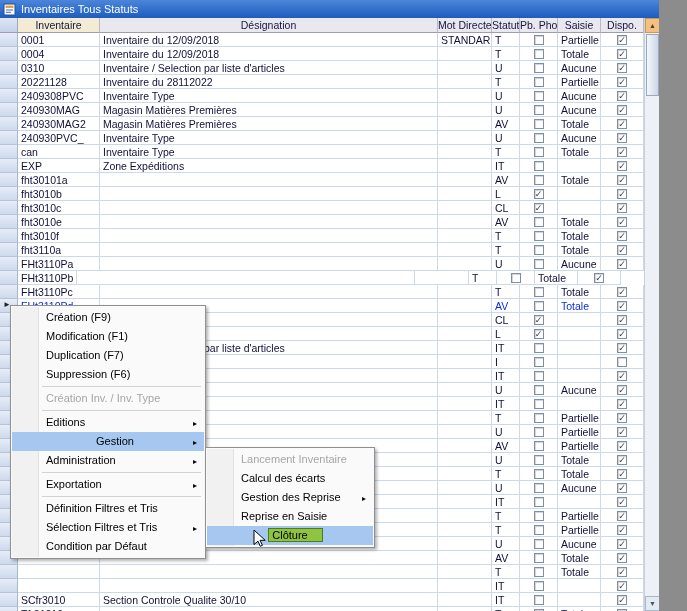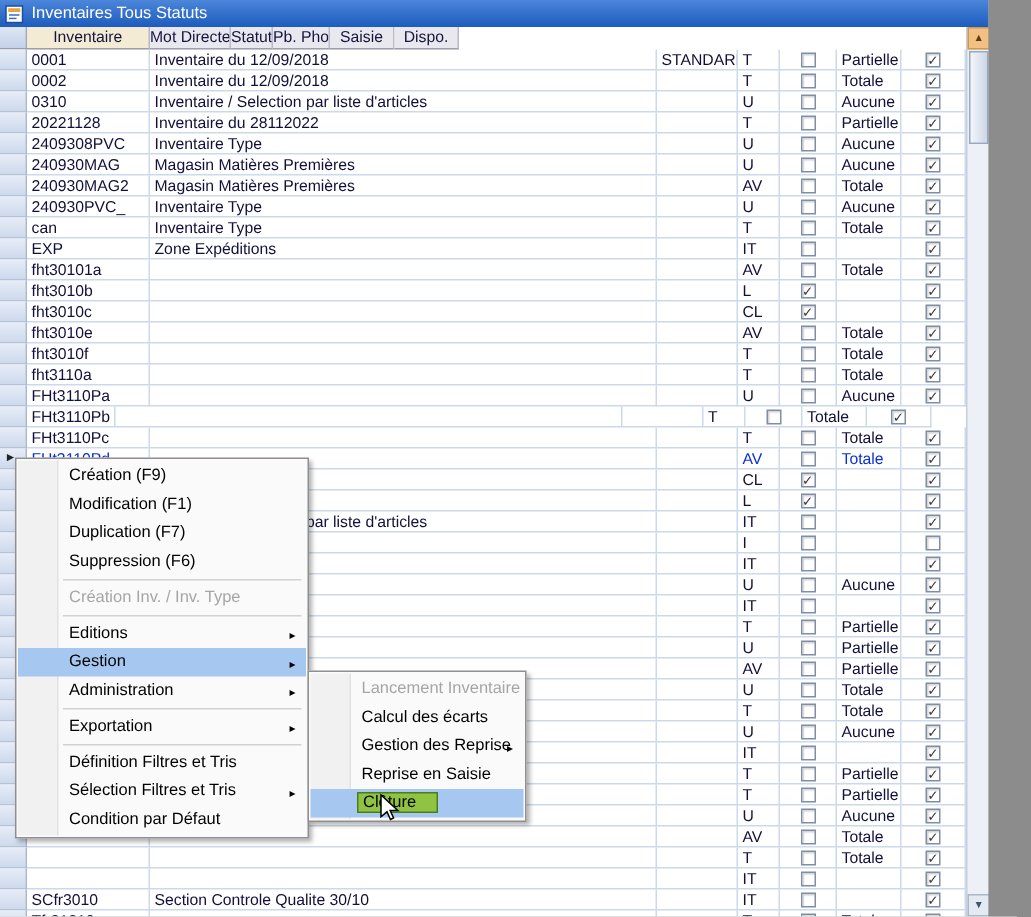--- a/index.html
+++ b/index.html
@@ -45,28 +45,28 @@
             background:linear-gradient(90deg,#f4f7fb,#ccd6e6); border:1px solid #98a8c0; }
 
   
   .menu { position:absolute; background:#fafafa; border:1px solid #8f8f8f;
           box-shadow:2px 2px 3px rgba(0,0,0,.3); padding:2px 1px; z-index:10; }
   .menu::before { content:""; position:absolute; left:1px; top:1px; bottom:1px; width:26px;
                   background:#f1f1f1; border-right:1px solid #e2e2e2; }
   .mitem { position:relative; height:19px; line-height:19px; padding:0 20px 0 34px;
            color:#000; white-space:nowrap; }
   .mitem.dis { color:#a6a6a6; }
-  .mitem.hl { background:#a6c8f0; }
+  .mitem.hl { background:#a6c8f0;text-align:center; }
   .arrow { position:absolute; right:7px; top:1px; font-size:8px; }
   .msep { position:relative; height:5px; }
   .msep::after { content:""; position:absolute; left:30px; right:3px; top:2px; border-top:1px solid #d2d2d2; }
   .green-tag { background:#8fc341; border:1px solid #4a7d1d; padding:0 14px 0 3px; margin-left:-3px; }
 
   #context-menu { left:10px; top:305px; width:196px; }
-  #gestion-submenu { left:205px; top:447px; width:146px; }
+  #gestion-submenu { left:205px; top:447px; width:170px; }
 
   .cursor { position:absolute; left:253px; top:529px; z-index:30; }
   .filler { position:absolute; left:659px; top:0; width:28px; height:611px; background:#8c8c8c; }
 </style>
 </head>
 <body>
 
 <div class="screen">
   <div class="window">
 
@@ -77,20 +77,21 @@
         <rect x="3" y="6.5" width="7" height="1" fill="#3a6fc4"></rect>
         <rect x="3" y="8.8" width="5" height="1" fill="#3a6fc4"></rect>
       </svg>
       <span class="title">Inventaires Tous Statuts</span>
     </div>
 
     <div class="grid">
       <div class="header-row">
         <div class="hcorner"></div>
       <div class="hcell sorted" style="width: 82px;">Inventaire</div>
+          <div class="hcell" style="width: 338px;">Désignation</div>
           <div class="hcell" style="width: 54px;">Mot Directeur</div>
           <div class="hcell" style="width: 28px;">Statut</div>
           <div class="hcell" style="width: 38px;">Pb. Photo</div>
           <div class="hcell" style="width: 43px;">Saisie</div>
           <div class="hcell" style="width: 43px;">Dispo.</div>
         </div>
       <div>
           <div class="trow">
             <div class="selcell"></div>
             <div class="tcell" style="width: 82px;">0001</div>
@@ -100,21 +101,21 @@
             <div class="tcell ccell" style="width: 38px;">
               <span class="cb"></span>
             </div>
             <div class="tcell" style="width: 43px;">Partielle</div>
             <div class="tcell ccell" style="width: 43px;">
               <span class="cb">✓</span>
             </div>
           </div>
           <div class="trow">
             <div class="selcell"></div>
-            <div class="tcell" style="width: 82px;">0002</div>
+            <div class="tcell" style="width: 82px;">0004</div>
             <div class="tcell" style="width: 338px;">Inventaire du 12/09/2018</div>
             <div class="tcell" style="width: 54px;"></div>
             <div class="tcell" style="width: 28px;">T</div>
             <div class="tcell ccell" style="width: 38px;">
               <span class="cb"></span>
             </div>
             <div class="tcell" style="width: 43px;">Totale</div>
             <div class="tcell ccell" style="width: 43px;">
               <span class="cb">✓</span>
             </div>

